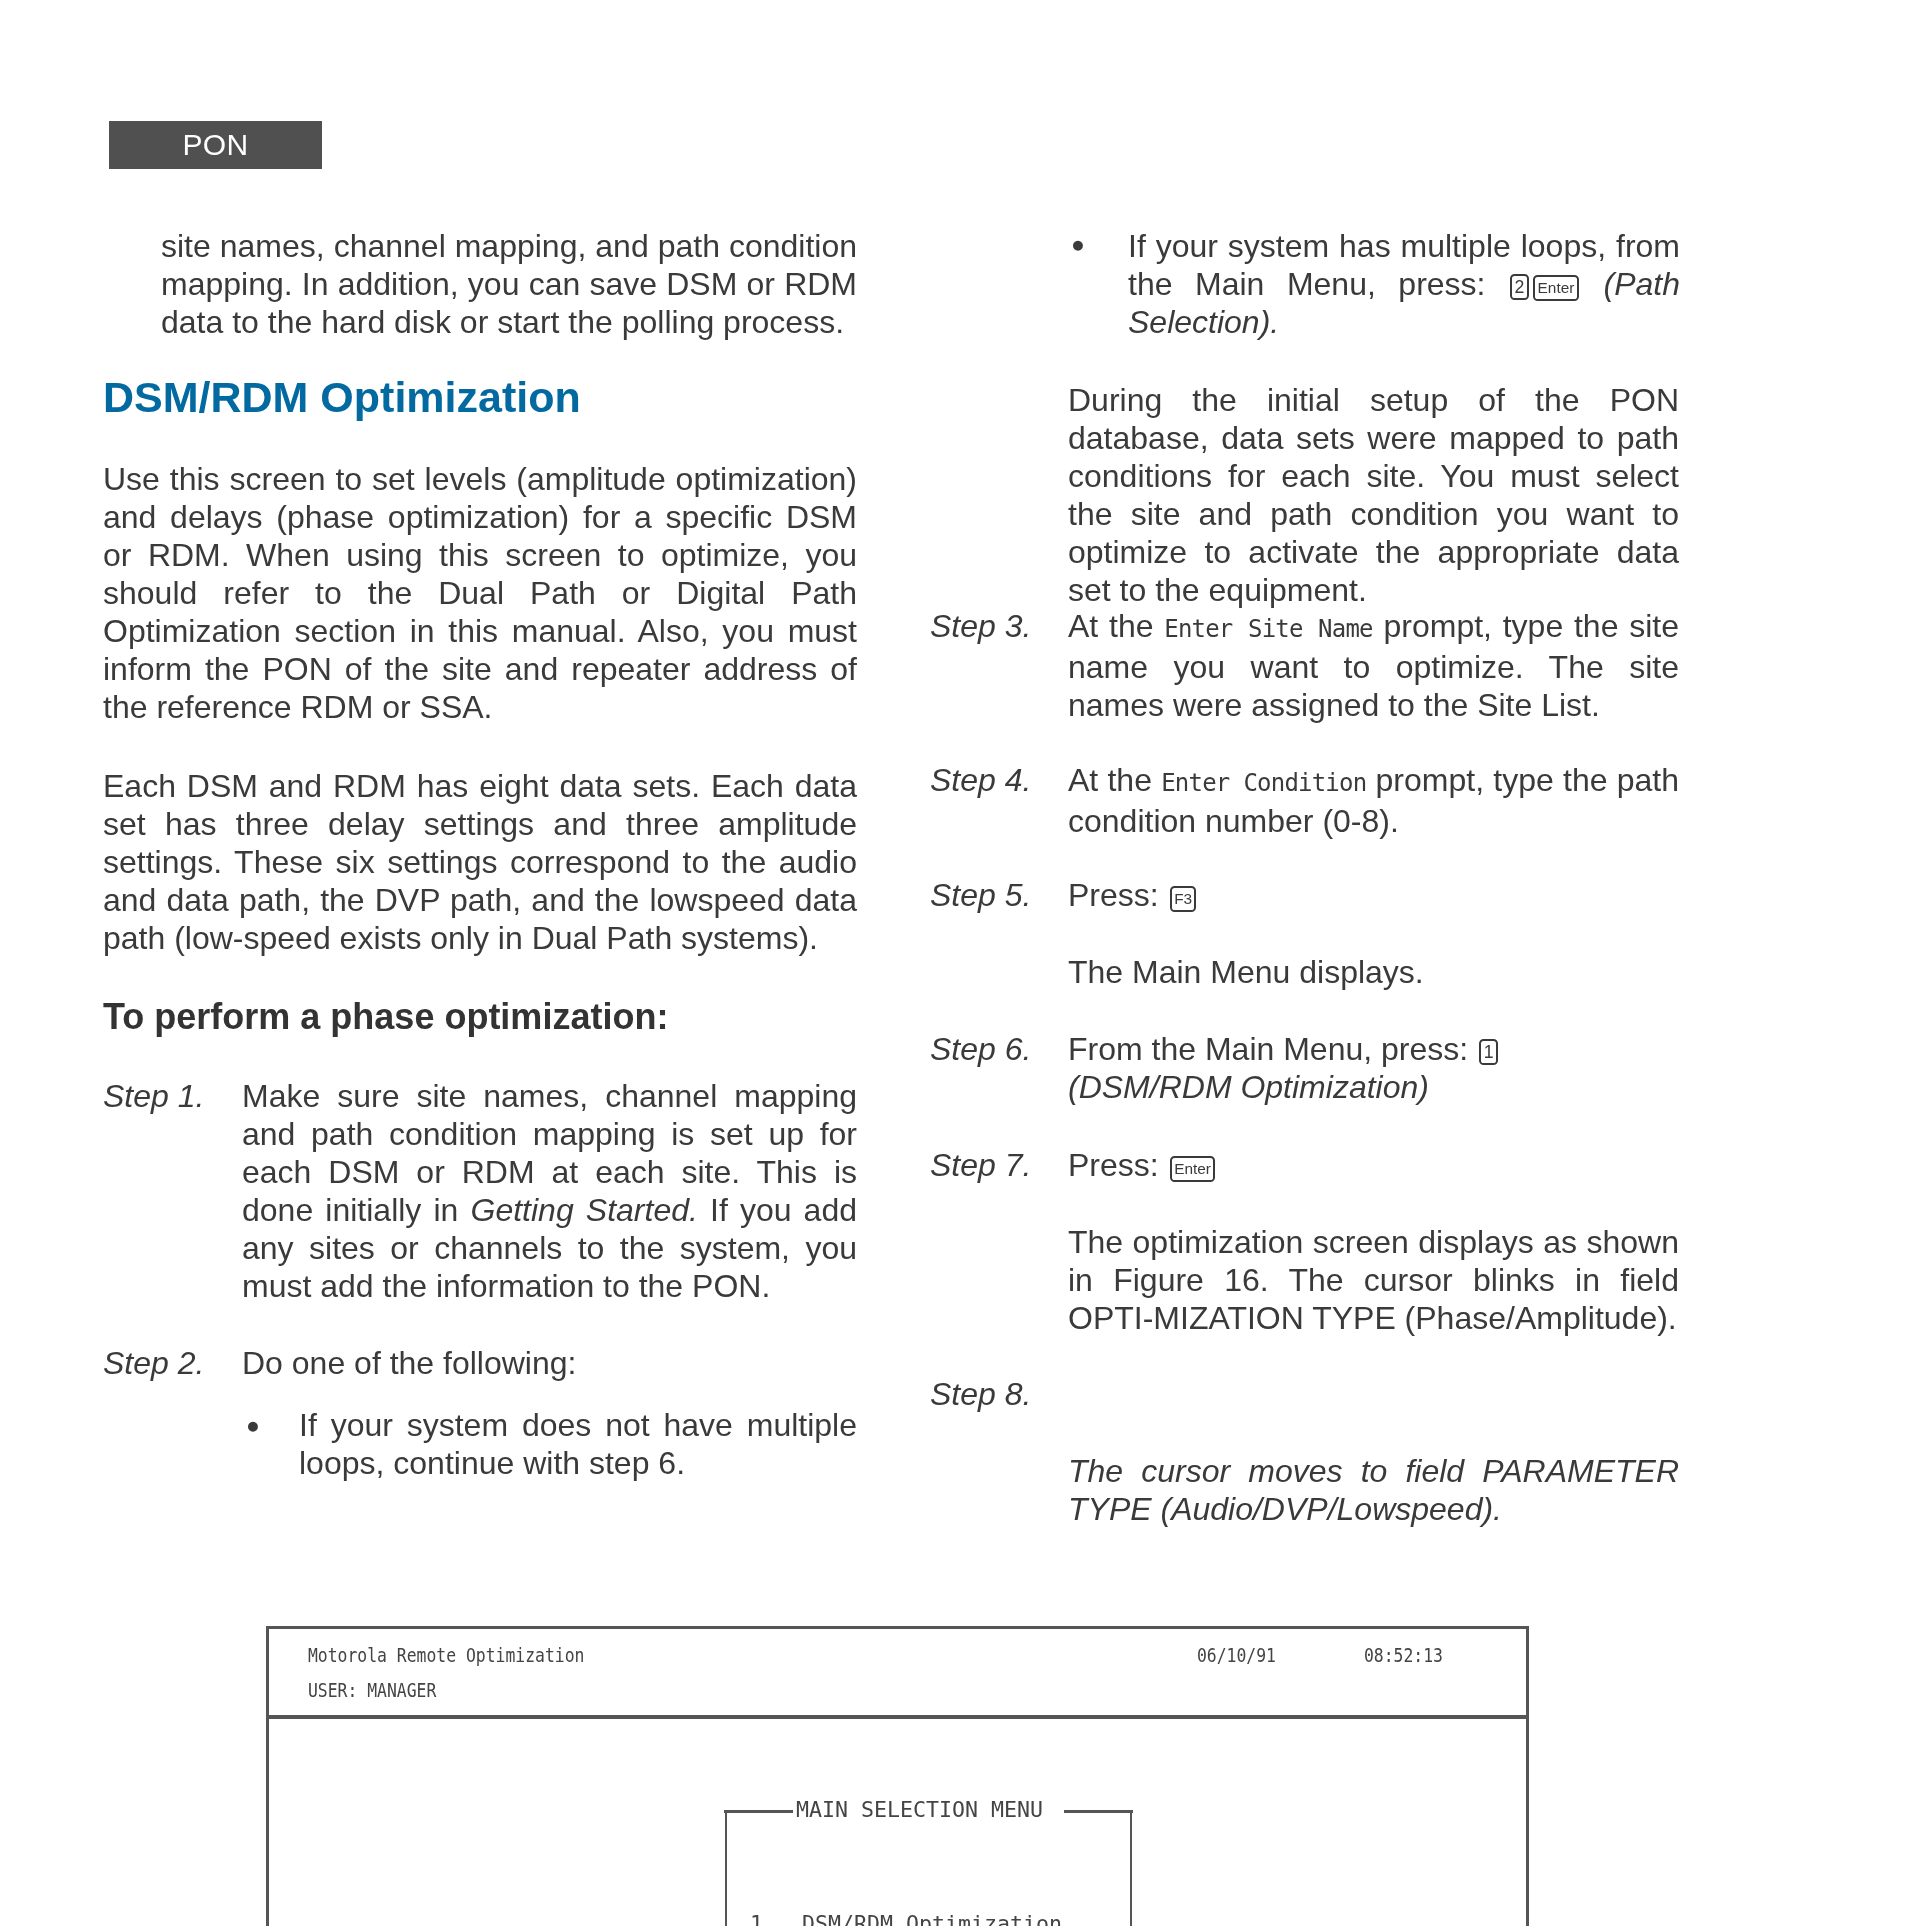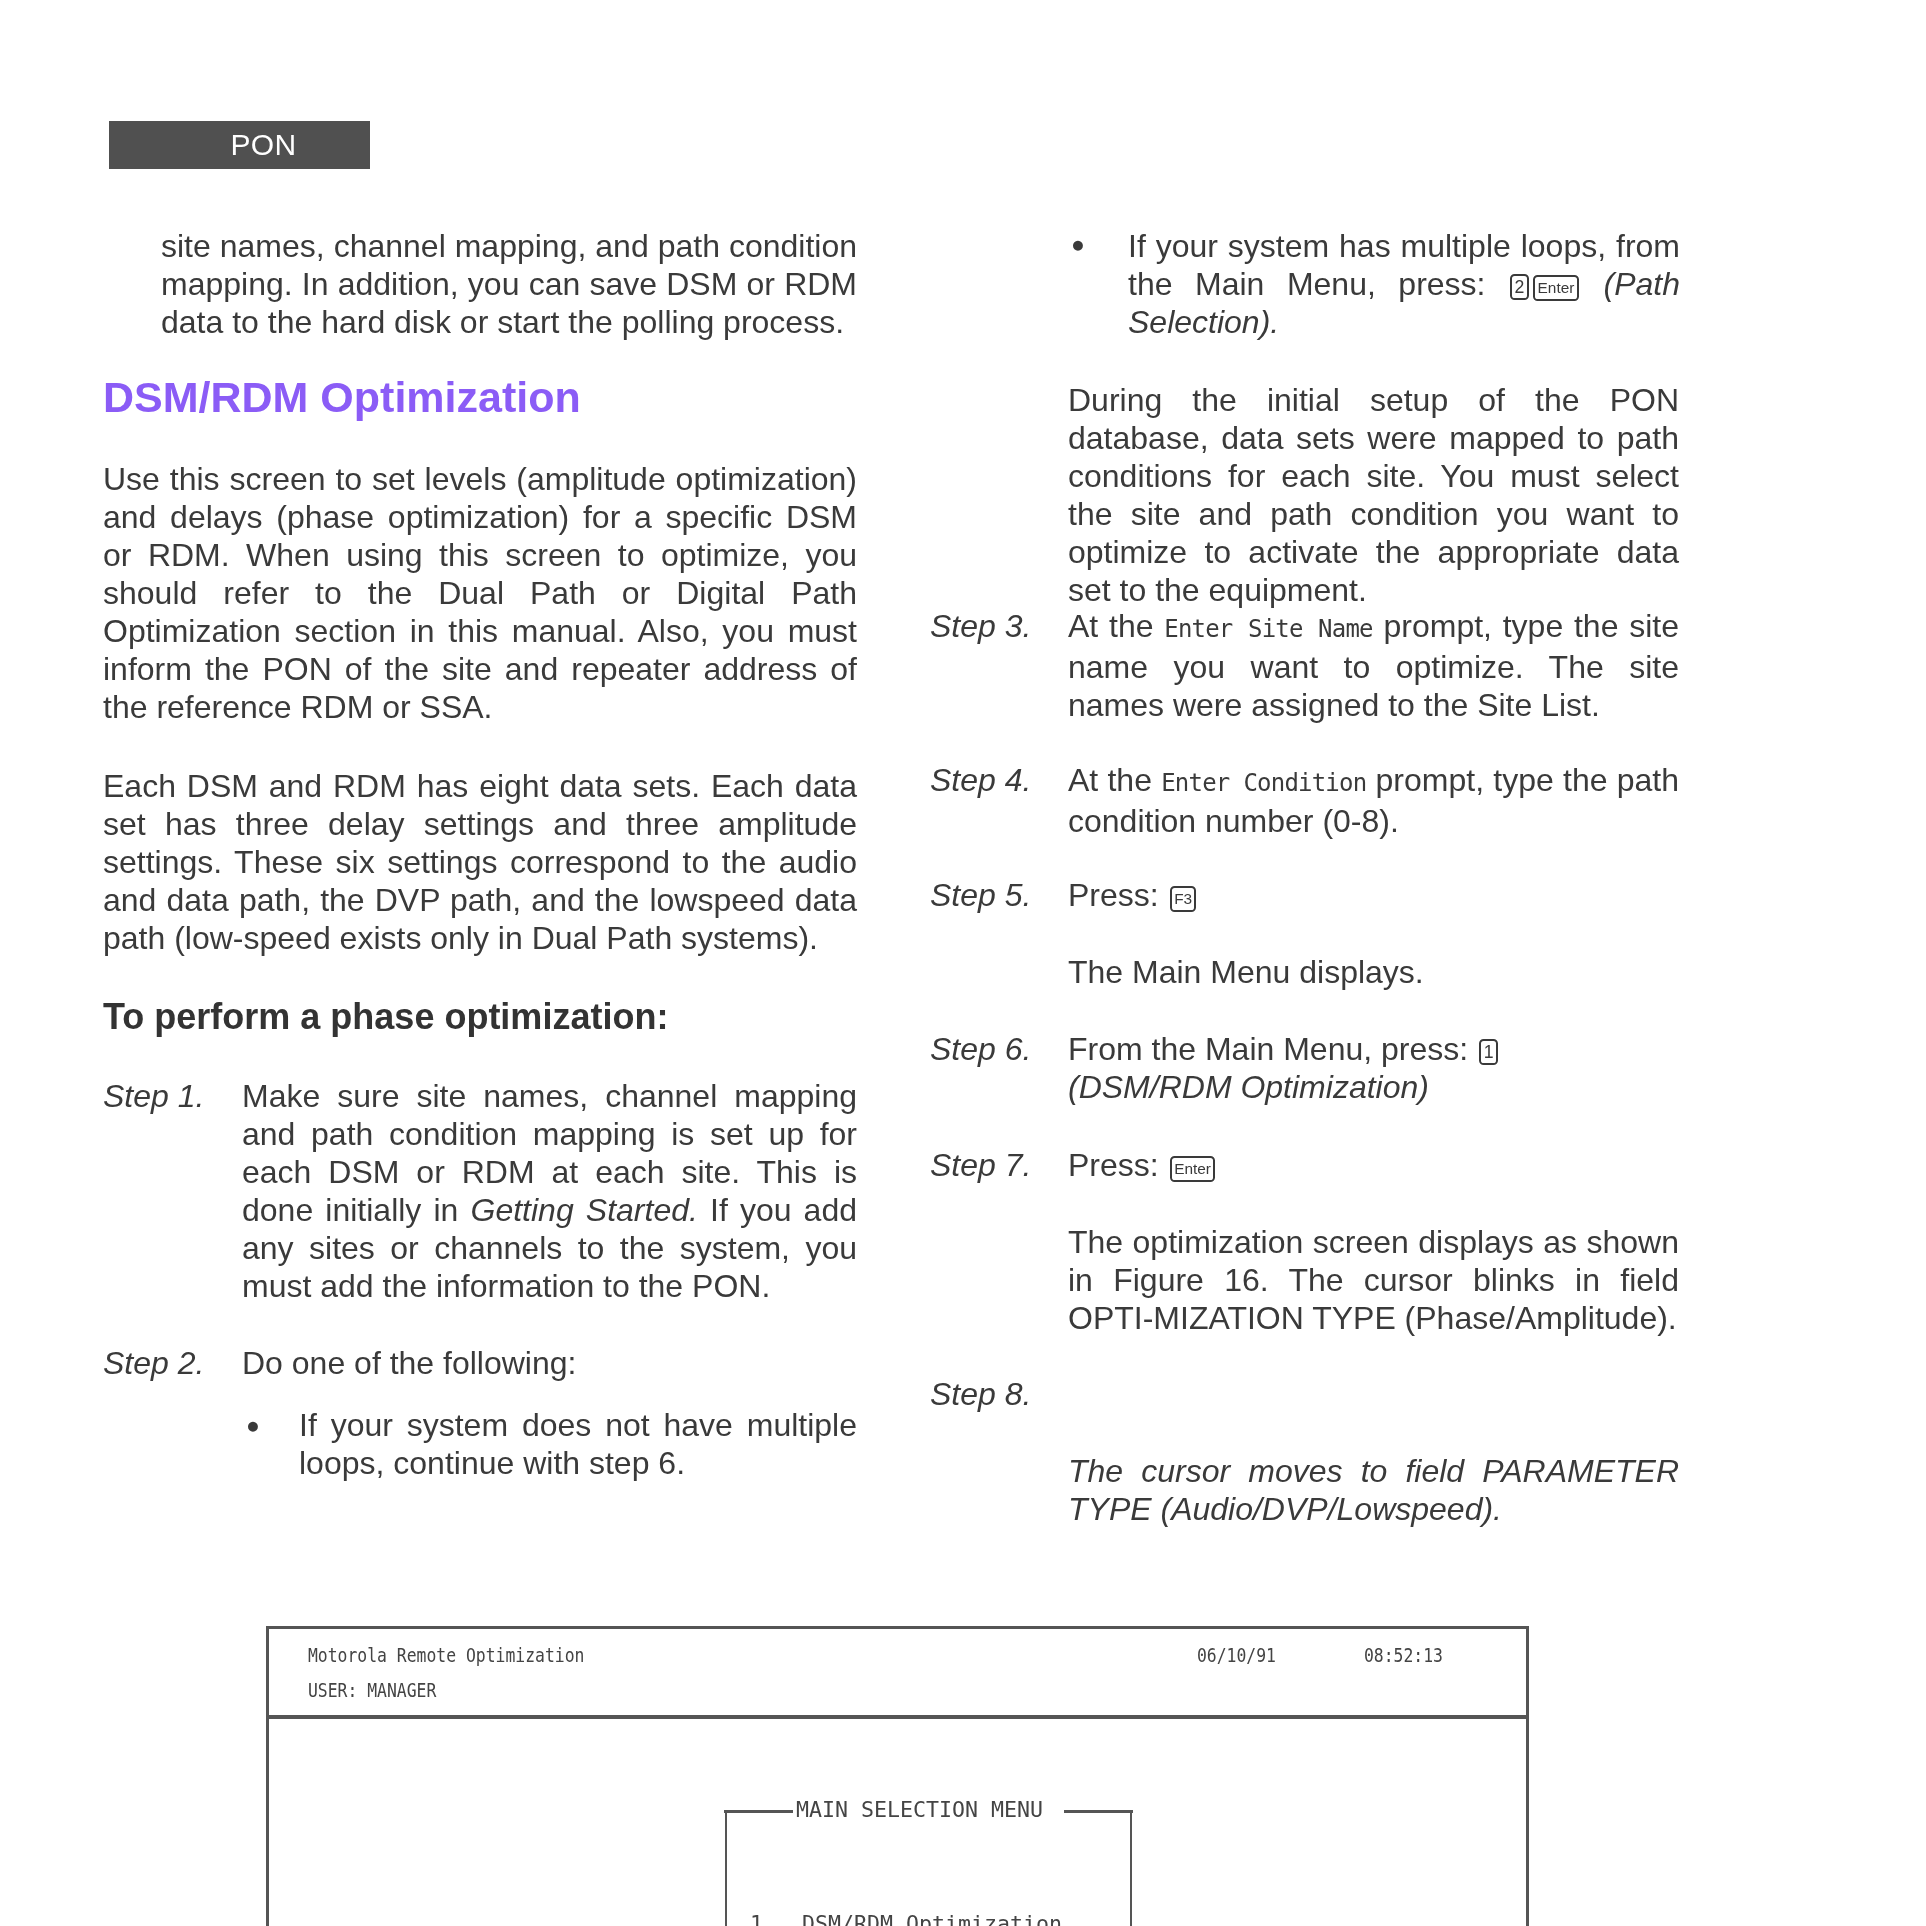--- a/index.html
+++ b/index.html
@@ -1,23 +1,23 @@
 <!DOCTYPE html>
 <html style="font-size:6.2px"><head>
 <meta charset="utf-8">
 <style>
   html, body { margin: 0; padding: 0; background: #ffffff; }
   body { width: 1934px; height: 2558px; position: relative; overflow: hidden;
          font-family: "Liberation Sans", sans-serif; color: #3a3a3a; }
   .abs { position: absolute; }
   .tab { left: 109px; top: 121px; width: 213px; height: 48px; background: #505050;
          color: #fff; font-size: 30px; font-weight: 400; display: flex; align-items: center;
-         justify-content: center; letter-spacing: 0.4px; padding-left: 48px; }
+         justify-content: center; letter-spacing: 0.4px; }
   .body-text { font-size: 32px; line-height: 38px; text-align: justify; }
-  .h1 { font-size: 43px; font-weight: 700; line-height: 50px; color: #8b5cf6; }
+  .h1 { font-size: 43px; font-weight: 700; line-height: 50px; color: #0369a1; }
   .h2 { font-size: 36px; font-weight: 700; line-height: 42px; color: #333; }
   .mono-inline { font-family: "DejaVu Sans Mono", monospace; font-size: 24px; letter-spacing: -0.8px; }
   .italic { font-style: italic; }
   .step { position: absolute; font-size: 32px; line-height: 38px; }
   .step-label { position: absolute; left: 0; white-space: nowrap; font-style: italic; }
   .step-body { position: absolute; text-align: justify; }
   .bullet { position: absolute; font-size: 23px; }
   .key { display: inline-block; border: 2.3px solid #3a3a3a; border-radius: 4.6px;
          font-size: 17.7px; line-height: 22.3px; padding: 0 2.3px; vertical-align: 2.3px;
          font-family: "Liberation Sans", sans-serif; margin: 0 2.3px; }

